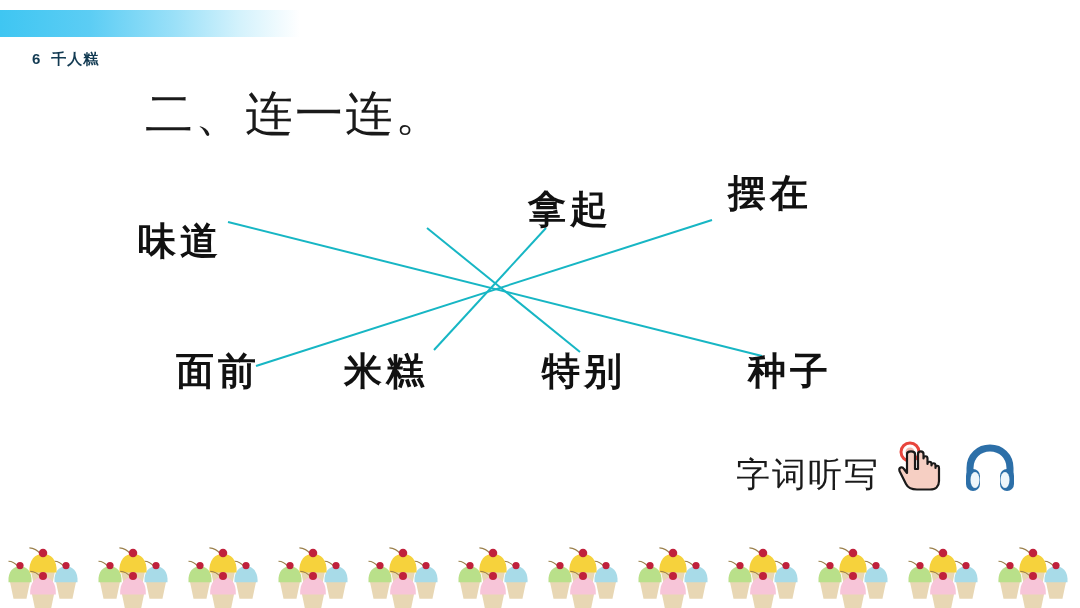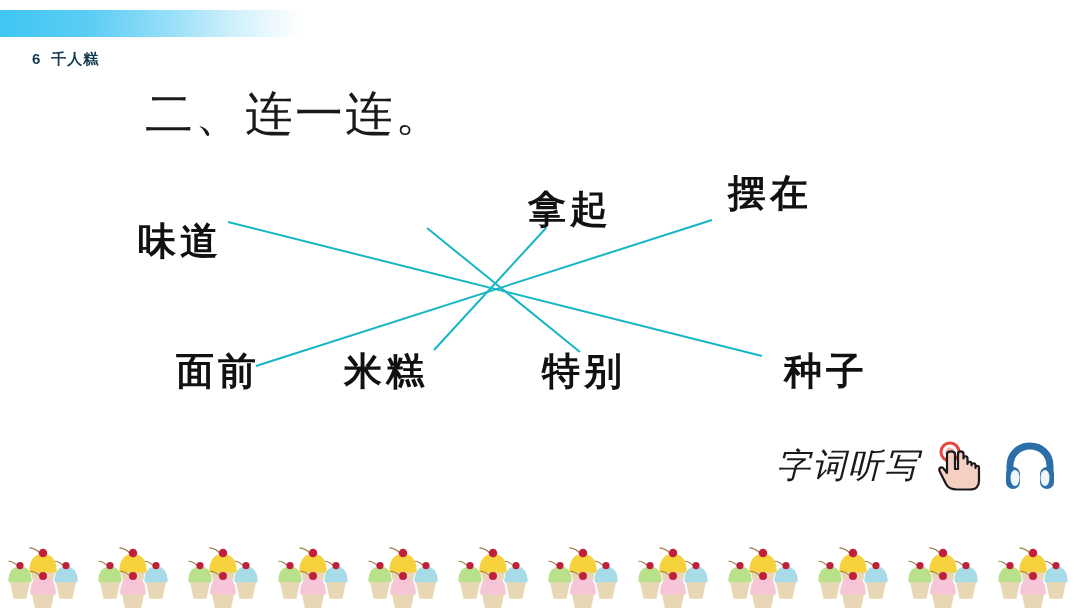--- a/index.html
+++ b/index.html
@@ -85,26 +85,25 @@
     color: #111111;
     white-space: nowrap;
     letter-spacing: 4px;
     font-family: "Liberation Serif", "DejaVu Serif", serif;
     pointer-events: auto;
   }
 
   
   #dictation-row {
     position: absolute;
-    left: 776px;
+    left: 736px;
     top: 440px;
     display: flex;
-    align-items: center;
+    align-items: flex-end;
     gap: 14px;
-    font-style: italic;
   }
   #dictation-label {
     font-size: 34px;
     line-height: 1;
     color: #1a1a1a;
     letter-spacing: 2px;
     white-space: nowrap;
     font-family: "Liberation Serif", "DejaVu Serif", serif;
   }
   .dict-icon {
@@ -142,21 +141,21 @@
       <line x1="427" y1="228" x2="580" y2="352" stroke="#17b6c4" stroke-width="2"></line>
       <line x1="546" y1="228" x2="434" y2="350" stroke="#17b6c4" stroke-width="2"></line>
       <line x1="712" y1="220" x2="256" y2="366" stroke="#17b6c4" stroke-width="2"></line>
     </svg>
 <div class="word" style="left: 138px; top: 190px; margin-top: 32px;">味道</div>
     <div class="word" style="left: 528px; top: 190px;">拿起</div>
     <div class="word" style="left: 728px; top: 174px;">摆在</div>
     <div class="word" style="left: 176px; top: 352px;">面前</div>
     <div class="word" style="left: 542px; top: 352px;">特别</div>
     <div class="word" style="left: 344px; top: 352px;">米糕</div>
-    <div class="word" style="left: 784px; top: 352px;">种子</div>
+    <div class="word" style="left: 748px; top: 352px;">种子</div>
   </div>
 
 <div id="dictation-row">
   <span id="dictation-label">字词听写</span>
 
   <svg class="dict-icon" width="56" height="52" viewBox="0 0 56 52" xmlns="http://www.w3.org/2000/svg">
     <circle cx="16" cy="12" r="9" fill="none" stroke="#e8453c" stroke-width="3"></circle>
     <circle cx="16" cy="12" r="4.5" fill="#f2b9ae"></circle>
     <path d="M13 14 L13 33 L10 29 C8 26 4.5 27.5 5.5 31 L12 44 C14 48 18 49.5 23 49.5 L36 49.5 C42 49.5 45 46 45 41 L45 28 C45 25 41.5 25 41.5 28 L41.5 25.5 C41.5 22.5 37.5 22.5 37.5 25.5 L37.5 24 C37.5 21 33.5 21 33.5 24 L33.5 18.5 C33.5 15.5 29.5 15.5 29.5 18.5 L29.5 14 C29.5 10.5 24 10.5 24 14 L24 29 L21 29 L21 14 C21 10.5 13 10.5 13 14 Z" fill="#f6cfc3" stroke="#1a1a1a" stroke-width="2.2" stroke-linejoin="round"></path>
   </svg>

